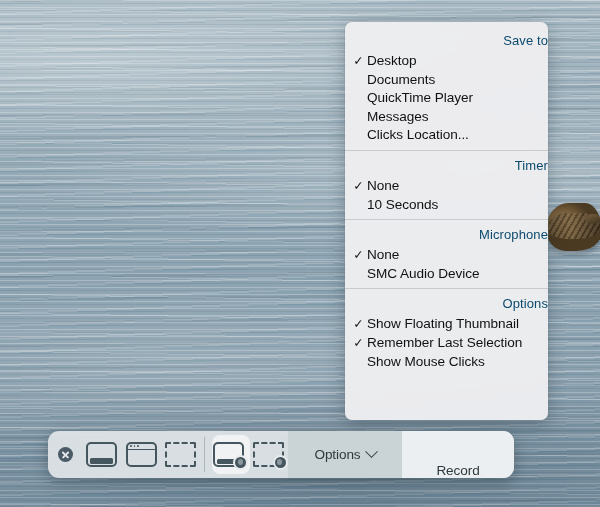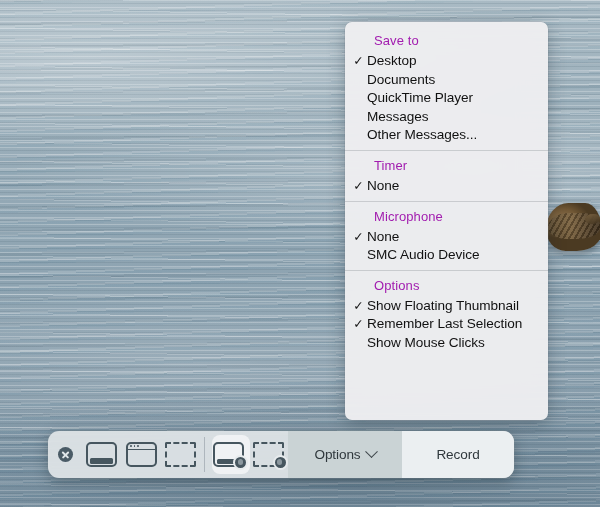--- a/index.html
+++ b/index.html
@@ -103,25 +103,26 @@
     background:rgba(238,238,240,0.96);
     border-radius:7px;
     box-shadow:0 5px 18px rgba(20,35,45,.30), 0 0 0 .5px rgba(120,130,140,.35);
     backdrop-filter:blur(14px);
     overflow:hidden;
     font-size:13.5px;
     color:#161616;
   }
   .menu-inner{padding:8px 0 9px 0;}
   .sec-header{
-    padding:2px 0 3px 29px;
-    color:#a21caf;
+    padding:2px 0 3px 4px;
+    color:#0c4a6e;
     font-size:13px;
     letter-spacing:.1px;
     line-height:17px;
+    text-align:right;
   }
   .menu-row{
     position:relative;
     height:18.6px;
     line-height:18.6px;
     padding-left:22px;
     font-size:13.6px;
     color:#111;
     white-space:nowrap;
     letter-spacing:-.05px;
@@ -190,21 +191,21 @@
   .ic-recdash{width:27px;height:21px;border:2px dashed #46565f;border-radius:2px;position:relative;}
 
   .divider{width:1px;background:rgba(140,150,158,.55);margin:6px 4px;}
 
   .tb-btn{
     display:flex;align-items:center;justify-content:center;
     font-size:13.6px;color:#30383d;letter-spacing:-.1px;
     padding:0 14px;height:47px;position:relative;
   }
   .tb-btn.options{background:rgba(199,207,210,.80);gap:6px;min-width:86px;}
-  .tb-btn.record{background:rgba(237,240,242,.92);min-width:84px;}
+  .tb-btn.record{background:rgba(237,240,242,.92);min-width:84px;align-items:flex-end;}
   .chev{
     display:inline-block;width:8px;height:8px;
     border-right:1.7px solid #40484d;border-bottom:1.7px solid #40484d;
     transform:rotate(45deg) translate(-2px,-2px);
   }
 </style>
 </head>
 <body>
 
 <div id="stage">
@@ -219,24 +220,25 @@
   <div class="rock"></div>
   <div class="rock-small"></div>
 
   <div class="menu">
     <div class="menu-inner" id="menu-body">
         <div class="sec-header">Save to</div>
         <div class="menu-row"><span class="tick">✓</span><span>Desktop</span></div>
         <div class="menu-row"><span class="tick"></span><span>Documents</span></div>
         <div class="menu-row"><span class="tick"></span><span>QuickTime Player</span></div>
         <div class="menu-row"><span class="tick"></span><span>Messages</span></div>
-        <div class="menu-row"><span class="tick"></span><span>Other Messages...</span></div>
+        <div class="menu-row"><span class="tick"></span><span>Clicks Location...</span></div>
         <div class="sep"></div>
         <div class="sec-header">Timer</div>
         <div class="menu-row"><span class="tick">✓</span><span>None</span></div>
+        <div class="menu-row"><span class="tick"></span><span>10 Seconds</span></div>
         <div class="sep"></div>
         <div class="sec-header">Microphone</div>
         <div class="menu-row"><span class="tick">✓</span><span>None</span></div>
         <div class="menu-row"><span class="tick"></span><span>SMC Audio Device</span></div>
         <div class="sep"></div>
         <div class="sec-header">Options</div>
         <div class="menu-row"><span class="tick">✓</span><span>Show Floating Thumbnail</span></div>
         <div class="menu-row"><span class="tick">✓</span><span>Remember Last Selection</span></div>
         <div class="menu-row"><span class="tick"></span><span>Show Mouse Clicks</span></div>
       </div>

